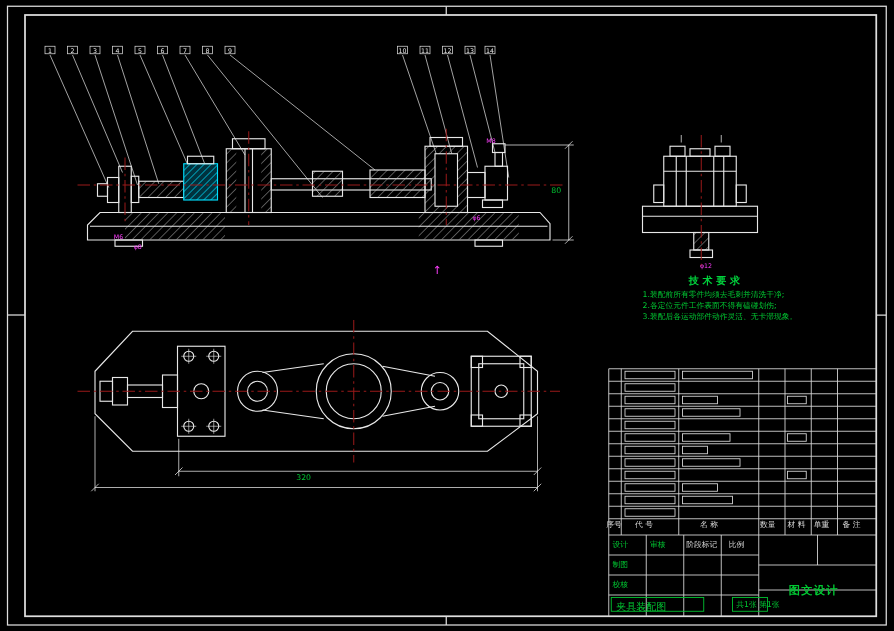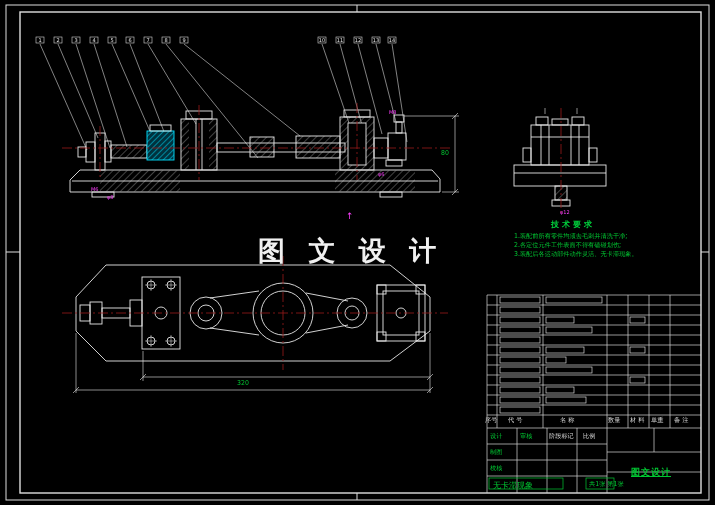--- a/index.html
+++ b/index.html
@@ -9,21 +9,21 @@
   .micro{position:absolute;font-size:10px;line-height:1;transform:scale(.62);
          transform-origin:0 0;white-space:nowrap;}
   .g{color:#00c832;}
   .w{color:#d8d8d8;}
   .watermark{position:absolute;left:258px;top:233px;color:#f0f0f0;font-size:27px;
              font-weight:bold;letter-spacing:7px;white-space:nowrap;
              font-family:"DejaVu Serif",serif;}
   .tr-title{position:absolute;left:551px;top:219px;color:#00d23c;font-size:8px;
             font-weight:bold;letter-spacing:3px;white-space:nowrap;text-align:right;}
   .brand{position:absolute;left:631px;top:466px;color:#00c832;font-size:9px;
-         font-weight:bold;letter-spacing:1px;white-space:nowrap;text-decoration:underline;}
+         font-weight:bold;letter-spacing:1px;white-space:nowrap;}
   .dwg-title{position:absolute;left:493px;top:480px;color:#00c832;font-size:8px;
              white-space:nowrap;}
 </style>
 </head>
 <body>
 
 <div id="stage">
 
 <svg width="715" height="505" viewBox="0 0 715 505">
   <defs>
@@ -280,21 +280,20 @@
   <g fill="#ff3fff" font-size="5">
     <text x="91" y="191">M6</text>
     <text x="107" y="199">φ8</text>
     <text x="389" y="114">M8</text>
     <text x="378" y="176">φ6</text>
     <text x="560" y="214">φ12</text>
     <text x="346" y="219" font-size="9">↑</text>
   </g>
 </svg>
 
-<div class="watermark">图 文 设 计</div>
 
 <div class="tr-title">技术要求</div>
 <div class="micro g" style="left:514px;top:233px;">1.装配前所有零件均须去毛刺并清洗干净;</div>
 <div class="micro g" style="left:514px;top:242px;">2.各定位元件工作表面不得有磕碰划伤;</div>
 <div class="micro g" style="left:514px;top:251px;">3.装配后各运动部件动作灵活、无卡滞现象。</div>
 
 <div class="micro g" style="left:237px;top:380px;">320</div>
 <div class="micro g" style="left:441px;top:150px;">80</div>
 
 <div class="micro w" style="left:485px;top:417px;">序号</div>
@@ -305,16 +304,16 @@
 <div class="micro w" style="left:651px;top:417px;">单重</div>
 <div class="micro w" style="left:674px;top:417px;">备 注</div>
 
 <div class="micro g" style="left:490px;top:433px;">设计</div>
 <div class="micro g" style="left:490px;top:449px;">制图</div>
 <div class="micro g" style="left:490px;top:465px;">校核</div>
 <div class="micro g" style="left:520px;top:433px;">审核</div>
 <div class="micro w" style="left:549px;top:433px;">阶段标记</div>
 <div class="micro w" style="left:583px;top:433px;">比例</div>
 <div class="brand">图文设计</div>
-<div class="dwg-title">无卡滞现象</div>
+<div class="dwg-title">夹具装配图</div>
 <div class="micro g" style="left:589px;top:481px;">共1张 第1张</div>
 
 </div>
 
 </body></html>

